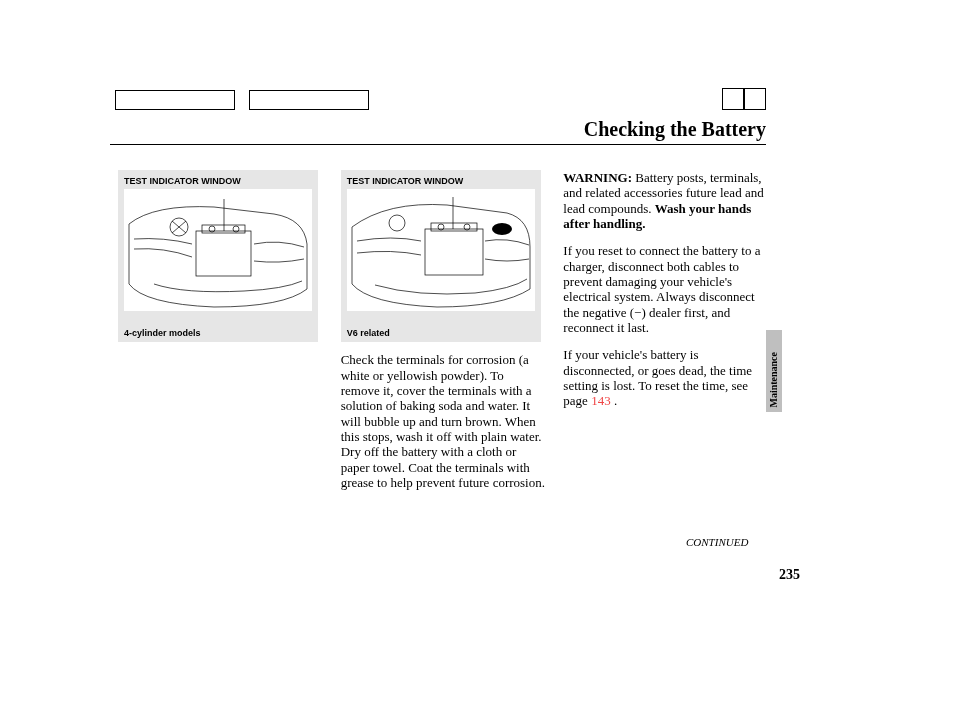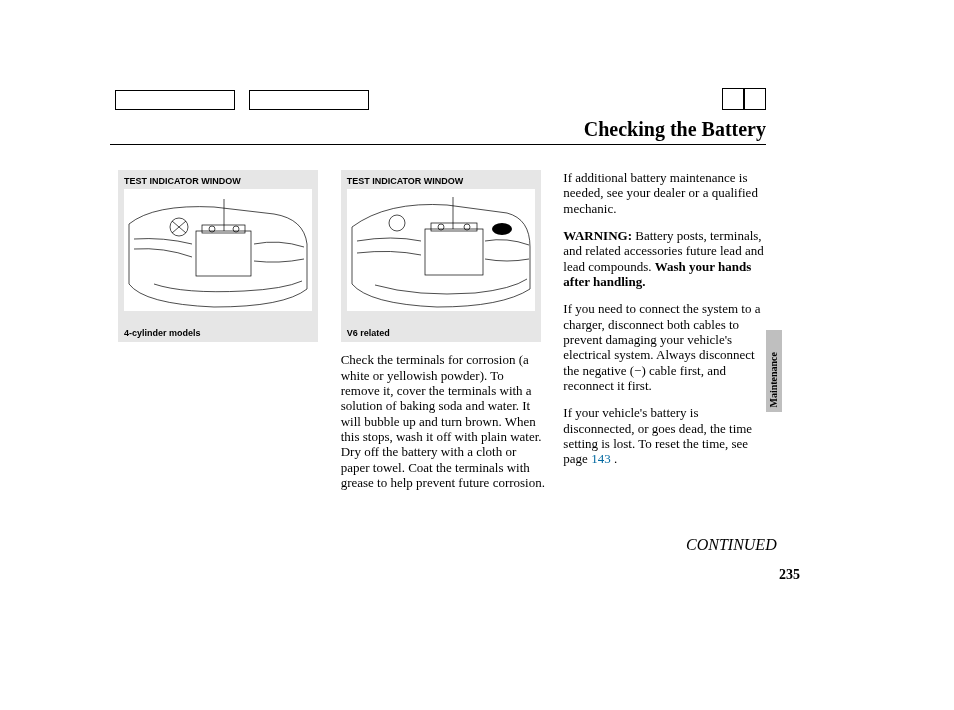--- a/index.html
+++ b/index.html
@@ -79,21 +79,21 @@
   }
   .fig-caption {
     font-family: Arial, Helvetica, sans-serif;
     font-size: 9px;
     font-weight: bold;
     margin-top: 17px;
   }
   .warn-label { font-weight: bold; }
   .bold { font-weight: bold; }
   .symbol { font-family: "Times New Roman", serif; }
-  .link { color: #0369a1; }
+  .link { color: #ef4444; }
   .side-tab {
     position: absolute;
     left: 766px;
     top: 330px;
     width: 16px;
     height: 82px;
     background: #bfbfbf;
     display: flex;
     align-items: center;
     justify-content: center;
@@ -106,21 +106,21 @@
     font-size: 10px;
     font-weight: bold;
     writing-mode: vertical-rl;
     transform: rotate(180deg);
   }
   .continued {
     position: absolute;
     left: 686px;
     top: 536px;
     font-style: italic;
-    font-size: 16px;
+    font-size: 11px;
   }
   .pagenum {
     position: absolute;
     left: 779px;
     top: 567px;
     font-weight: bold;
     font-size: 14px;
   }
   
   .fig-art svg { width: 100%; height: 100%; }
@@ -189,26 +189,25 @@
           <circle cx="50" cy="34" r="8"></circle>
           <ellipse cx="155" cy="40" rx="10" ry="6"></ellipse>
         </svg>
       </div>
       <div class="fig-caption">V6 related</div>
     </div>
     <p>Check the terminals for corrosion (a white or yellowish powder). To remove it, cover the terminals with a solution of baking soda and water. It will bubble up and turn brown. When this stops, wash it off with plain water. Dry off the battery with a cloth or paper towel. Coat the terminals with grease to help prevent future corrosion.</p>
   </div>
 
   <div class="col">
-    <p>If additional battery maintenance is needed, see your dealer or a qualified mechanic.</p>
     <p>
       <span class="warn-label">WARNING:</span><span> Battery posts, terminals, and related accessories future lead and lead compounds. </span><span class="bold">Wash your hands after handling.</span>
     </p>
     <p>
-      <span>If you need to connect the system to a charger, disconnect both cables to prevent damaging your vehicle's electrical system. Always disconnect the negative (</span><span class="symbol">−</span><span>) cable first, and reconnect it first.</span>
+      <span>If you reset to connect the battery to a charger, disconnect both cables to prevent damaging your vehicle's electrical system. Always disconnect the negative (</span><span class="symbol">−</span><span>) dealer first, and reconnect it last.</span>
     </p>
     <p>
       <span>If your vehicle's battery is disconnected, or goes dead, the time setting is lost. To reset the time, see page </span><span class="link">143</span><span> .</span>
     </p>
   </div>
 
 </div>
 
 <div class="side-tab"></div>
 <div class="side-tab-inner">Maintenance</div>

